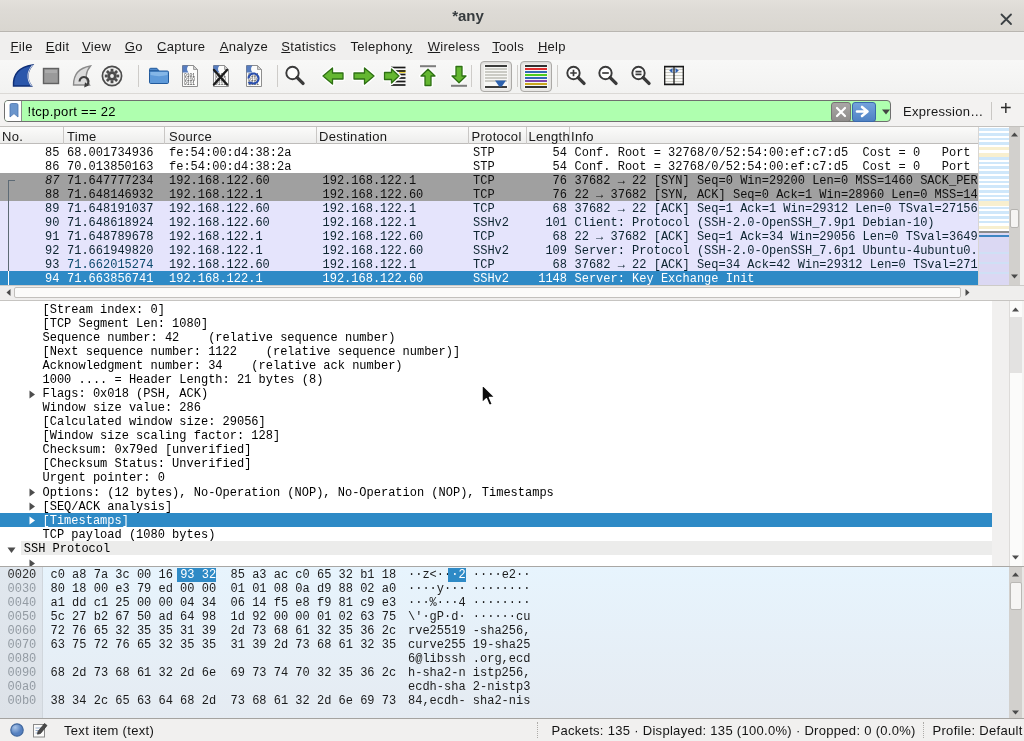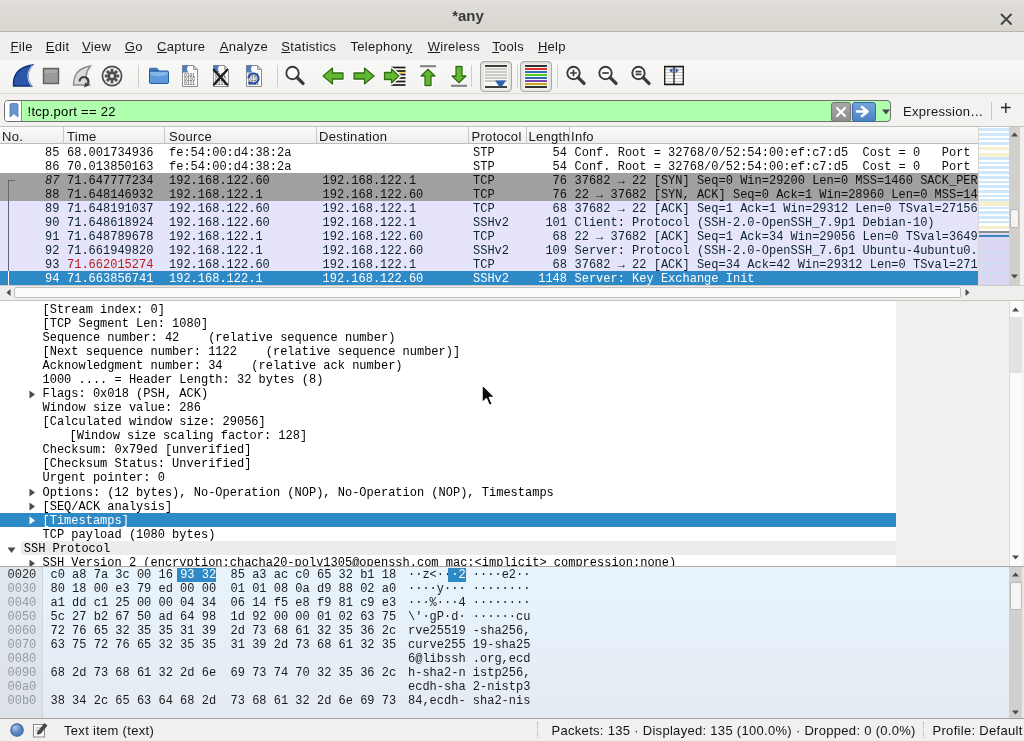--- a/index.html
+++ b/index.html
@@ -289,21 +289,21 @@
 <div class="abs" style="left:0;top:243px;width:977.5px;height:14px;background:#e5e4fc;"></div>
 <div class="abs mono" style="left:0;top:244.1px;width:59.5px;text-align:right;color:#0c2430;">92</div>
 <div class="abs mono" style="left:67px;top:244.1px;color:#0c2430;">71.661949820</div>
 <div class="abs mono" style="left:169px;top:244.1px;color:#0c2430;">192.168.122.1</div>
 <div class="abs mono" style="left:322.5px;top:244.1px;color:#0c2430;">192.168.122.60</div>
 <div class="abs mono" style="left:473px;top:244.1px;color:#0c2430;">SSHv2</div>
 <div class="abs mono" style="left:500px;top:244.1px;width:67px;text-align:right;color:#0c2430;">109</div>
 <div class="abs mono" style="left:574.5px;top:244.1px;width:403px;overflow:hidden;color:#0c2430;">Server: Protocol (SSH-2.0-OpenSSH_7.6p1 Ubuntu-4ubuntu0.3)</div>
 <div class="abs" style="left:0;top:257px;width:977.5px;height:14px;background:#e5e4fc;"></div>
 <div class="abs mono" style="left:0;top:258.2px;width:59.5px;text-align:right;color:#0c2430;">93</div>
-<div class="abs mono" style="left:67px;top:258.2px;color:#b91c1c;">71.662015274</div>
+<div class="abs mono" style="left:67px;top:258.2px;color:#0c4a6e;">71.662015274</div>
 <div class="abs mono" style="left:169px;top:258.2px;color:#0c2430;">192.168.122.60</div>
 <div class="abs mono" style="left:322.5px;top:258.2px;color:#0c2430;">192.168.122.1</div>
 <div class="abs mono" style="left:473px;top:258.2px;color:#0c2430;">TCP</div>
 <div class="abs mono" style="left:500px;top:258.2px;width:67px;text-align:right;color:#0c2430;">68</div>
 <div class="abs mono" style="left:574.5px;top:258.2px;width:403px;overflow:hidden;color:#0c2430;">37682 → 22 [ACK] Seq=34 Ack=42 Win=29312 Len=0 TSval=2715676225 TSecr=3649264556</div>
 <div class="abs" style="left:0;top:271px;width:977.5px;height:14px;background:#2e8ac6;"></div>
 <div class="abs mono" style="left:0;top:272.2px;width:59.5px;text-align:right;color:#ffffff;">94</div>
 <div class="abs mono" style="left:67px;top:272.2px;color:#ffffff;">71.663856741</div>
 <div class="abs mono" style="left:169px;top:272.2px;color:#ffffff;">192.168.122.1</div>
 <div class="abs mono" style="left:322.5px;top:272.2px;color:#ffffff;">192.168.122.60</div>
@@ -354,34 +354,34 @@
 <div class="abs" style="left:0;top:285.3px;width:1024px;height:13.4px;background:#efeeed;
 border-top:1px solid #cdcbc8;"></div>
 <svg class="abs" style="left:4px;top:287.5px" width="9" height="9" viewBox="0 0 9 9">
       <path d="M6.5,1 L2.5,4.5 L6.5,8 Z" fill="#4a4a4a"></path>
     </svg>
 <div class="abs" style="left:14px;top:286.8px;width:947px;height:11px;background:#fbfbfa;border:1px solid #c2c0bd;border-radius:2px;"></div>
 <svg class="abs" style="left:963px;top:287.5px" width="9" height="9" viewBox="0 0 9 9">
       <path d="M2.5,1 L6.5,4.5 L2.5,8 Z" fill="#4a4a4a"></path>
     </svg>
 <div class="abs" style="left:0;top:298.7px;width:1024px;height:2.3px;background:#f0efee;border-bottom:1px solid #c6c4c1;"></div>
-<div class="abs" id="treec" style="left:0;top:301px;width:896px;height:264.5px;background:#ffffff;overflow:hidden;">
+<div class="abs" id="treec" style="left:0;top:301px;width:992px;height:264.5px;background:#ffffff;overflow:hidden;">
 <div class="abs mono" style="left:42.5px;top:1.6px;color:#000000;z-index:2;">[Stream index: 0]</div>
 <div class="abs mono" style="left:42.5px;top:15.7px;color:#000000;z-index:2;">[TCP Segment Len: 1080]</div>
 <div class="abs mono" style="left:42.5px;top:29.7px;color:#000000;z-index:2;">Sequence number: 42    (relative sequence number)</div>
 <div class="abs mono" style="left:42.5px;top:43.8px;color:#000000;z-index:2;">[Next sequence number: 1122    (relative sequence number)]</div>
 <div class="abs mono" style="left:42.5px;top:57.9px;color:#000000;z-index:2;">Acknowledgment number: 34    (relative ack number)</div>
-<div class="abs mono" style="left:42.5px;top:72.0px;color:#000000;z-index:2;">1000 .... = Header Length: 32 bytes (8)</div>
+<div class="abs mono" style="left:42.5px;top:72.0px;color:#000000;z-index:2;">1000 .... = Header Length: 21 bytes (8)</div>
 <svg class="abs" style="left:28px;top:88.6px;z-index:3" width="8" height="9" viewBox="0 0 8 9">
         <path d="M1.5,0.5 L7,4.5 L1.5,8.5 Z" fill="#4d4d4d"></path>
       </svg>
 <div class="abs mono" style="left:42.5px;top:86.0px;color:#000000;z-index:2;">Flags: 0x018 (PSH, ACK)</div>
 <div class="abs mono" style="left:42.5px;top:100.1px;color:#000000;z-index:2;">Window size value: 286</div>
 <div class="abs mono" style="left:42.5px;top:114.2px;color:#000000;z-index:2;">[Calculated window size: 29056]</div>
-<div class="abs mono" style="left:42.5px;top:128.2px;color:#000000;z-index:2;margin-left:27px;">[Window size scaling factor: 128]</div>
+<div class="abs mono" style="left:42.5px;top:128.2px;color:#000000;z-index:2;">[Window size scaling factor: 128]</div>
 <div class="abs mono" style="left:42.5px;top:142.3px;color:#000000;z-index:2;">Checksum: 0x79ed [unverified]</div>
 <div class="abs mono" style="left:42.5px;top:156.4px;color:#000000;z-index:2;">[Checksum Status: Unverified]</div>
 <div class="abs mono" style="left:42.5px;top:170.4px;color:#000000;z-index:2;">Urgent pointer: 0</div>
 <svg class="abs" style="left:28px;top:187.1px;z-index:3" width="8" height="9" viewBox="0 0 8 9">
         <path d="M1.5,0.5 L7,4.5 L1.5,8.5 Z" fill="#4d4d4d"></path>
       </svg>
 <div class="abs mono" style="left:42.5px;top:184.5px;color:#000000;z-index:2;">Options: (12 bytes), No-Operation (NOP), No-Operation (NOP), Timestamps</div>
 <svg class="abs" style="left:28px;top:201.2px;z-index:3" width="8" height="9" viewBox="0 0 8 9">
         <path d="M1.5,0.5 L7,4.5 L1.5,8.5 Z" fill="#4d4d4d"></path>
       </svg>
@@ -393,21 +393,20 @@
 <div class="abs mono" style="left:42.5px;top:212.7px;color:#ffffff;z-index:2;">[Timestamps]</div>
 <div class="abs mono" style="left:42.5px;top:226.7px;color:#000000;z-index:2;">TCP payload (1080 bytes)</div>
 <div class="abs" style="left:20.5px;top:240.0px;width:987px;height:14.07px;background:#ececeb;"></div>
 <svg class="abs" style="left:7.2px;top:244.8px;z-index:3" width="9" height="8" viewBox="0 0 9 8">
         <path d="M0.5,1.5 L8.5,1.5 L4.5,7 Z" fill="#4d4d4d"></path>
       </svg>
 <div class="abs mono" style="left:23.8px;top:240.8px;color:#000000;z-index:2;">SSH Protocol</div>
 <svg class="abs" style="left:28px;top:257.5px;z-index:3" width="8" height="9" viewBox="0 0 8 9">
         <path d="M1.5,0.5 L7,4.5 L1.5,8.5 Z" fill="#4d4d4d"></path>
       </svg>
-<div class="abs mono" style="left:42.5px;top:254.9px;color:#000000;z-index:2;">SSH Version 2 (encryption:chacha20-poly1305@openssh.com mac:&lt;implicit&gt; compression:none)</div>
 </div>
 <div class="abs" style="left:1008.5px;top:301px;width:13.5px;height:264.5px;background:#fbfbfa;border-left:1px solid #dddbd9;"></div>
 <svg class="abs" style="left:1011px;top:305px" width="9" height="9" viewBox="0 0 9 9">
       <path d="M1,6.5 L4.5,2.5 L8,6.5 Z" fill="#4d4d4d"></path>
     </svg>
 <div class="abs" style="left:1009.5px;top:317px;width:12px;height:56px;background:#e3e2e1;"></div>
 <svg class="abs" style="left:1011px;top:553px" width="9" height="9" viewBox="0 0 9 9">
       <path d="M1,2.5 L4.5,6.5 L8,2.5 Z" fill="#4d4d4d"></path>
     </svg>
 <div class="abs" style="left:1022px;top:301px;width:2px;height:264.5px;background:#f4f3f2;"></div>

